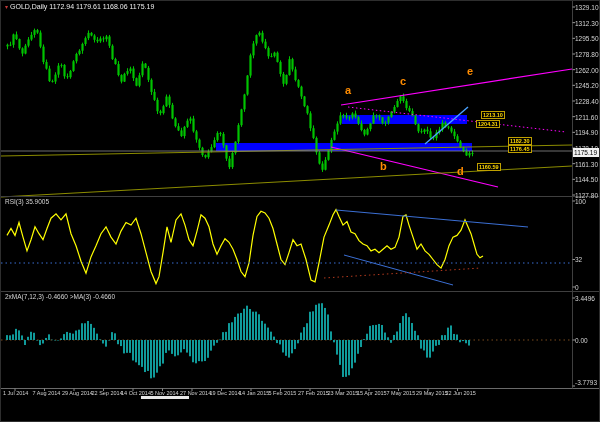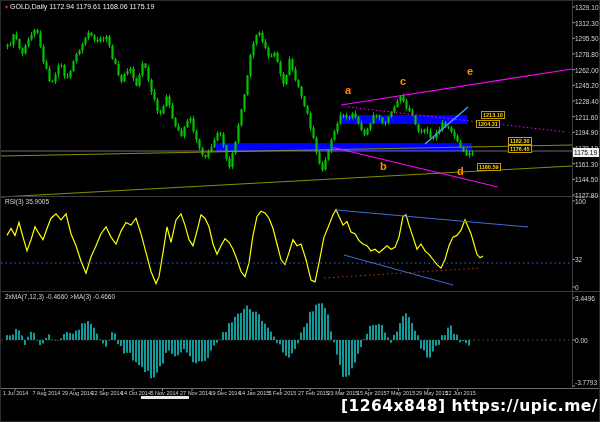--- a/index.html
+++ b/index.html
@@ -550,21 +550,20 @@
 
   <div id="titlebar">
     <span class="winicon">▾</span>
     <span>GOLD,Daily 1172.94 1179.61 1168.06 1175.19</span>
   </div>
 
   <div id="rsiLabel">RSI(3) 35.9005</div>
   <div id="macdLabel">2xMA(7,12,3) -0.4660   &gt;MA(3) -0.4660</div>
 
   <div id="priceBox">1175.19</div>
-  <div id="watermark">[1264x848] https://upic.me/</div>
   <div id="scrollThumb"></div>
 <div class="axlabel" style="left: 574px; top: 3px;">1329.10</div>
     <div class="axlabel" style="left: 574px; top: 18.6667px;">1312.30</div>
     <div class="axlabel" style="left: 574px; top: 34.3333px;">1295.50</div>
     <div class="axlabel" style="left: 574px; top: 50px;">1278.80</div>
     <div class="axlabel" style="left: 574px; top: 65.6667px;">1262.00</div>
     <div class="axlabel" style="left: 574px; top: 81.3333px;">1245.20</div>
     <div class="axlabel" style="left: 574px; top: 97px;">1228.40</div>
     <div class="axlabel" style="left: 574px; top: 112.667px;">1211.60</div>
     <div class="axlabel" style="left: 574px; top: 128.333px;">1194.90</div>

